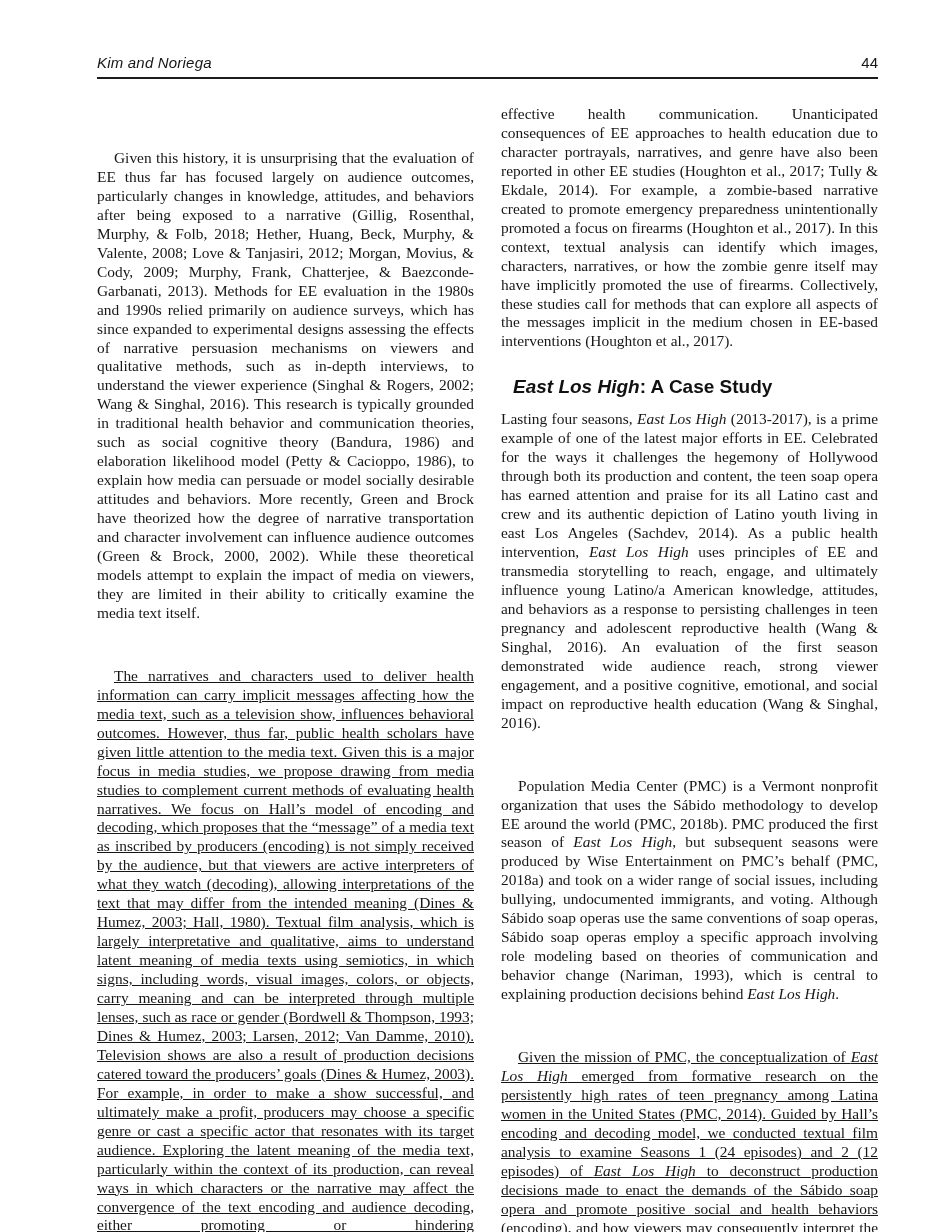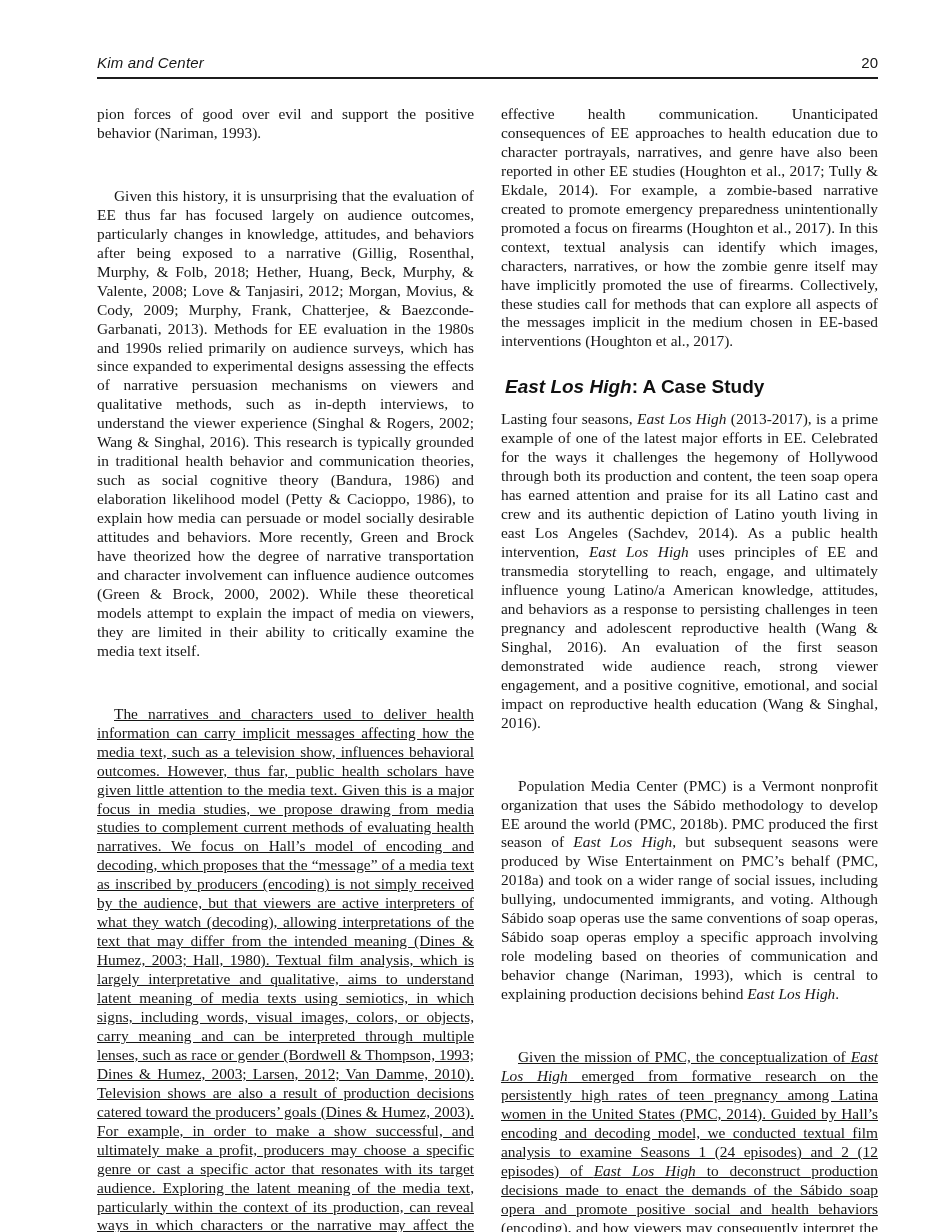--- a/index.html
+++ b/index.html
@@ -65,35 +65,34 @@
     font-weight: bold;
   }
   .seg-bold-italic {
     font-weight: bold;
     font-style: italic;
   }
   h2.section-heading {
     font-family: "Liberation Sans", sans-serif;
     font-size: 19px;
     line-height: 22px;
-    margin: 25px 0 12px 4px;
+    margin: 25px 0 12px 12px;
     color: #111111;
   }
 </style>
 </head>
 <body>
 
 <div class="page">
   <div class="page-header">
-    <span class="running-head">Kim and Center</span>
-    <span class="page-number">20</span>
+    <span class="running-head">Kim and Noriega</span>
+    <span class="page-number">44</span>
   </div>
   <div class="content-columns">
     <div class="column">
-        <p class="para"><span>pion forces of good over evil and support the positive behavior (Nariman, 1993).</span></p>
         <p class="para indent"><span>Given this history, it is unsurprising that the evaluation of EE thus far has focused largely on audience outcomes, particularly changes in knowledge, attitudes, and behaviors after being exposed to a narrative (Gillig, Rosenthal, Murphy, &amp; Folb, 2018; Hether, Huang, Beck, Murphy, &amp; Valente, 2008; Love &amp; Tanjasiri, 2012; Morgan, Movius, &amp; Cody, 2009; Murphy, Frank, Chatterjee, &amp; Baezconde-Garbanati, 2013). Methods for EE evaluation in the 1980s and 1990s relied primarily on audience surveys, which has since expanded to experimental designs assessing the effects of narrative persuasion mechanisms on viewers and qualitative methods, such as in-depth interviews, to understand the viewer experience (Singhal &amp; Rogers, 2002; Wang &amp; Singhal, 2016). This research is typically grounded in traditional health behavior and communication theories, such as social cognitive theory (Bandura, 1986) and elaboration likelihood model (Petty &amp; Cacioppo, 1986), to explain how media can persuade or model socially desirable attitudes and behaviors. More recently, Green and Brock have theorized how the degree of narrative transportation and character involvement can influence audience outcomes (Green &amp; Brock, 2000, 2002). While these theoretical models attempt to explain the impact of media on viewers, they are limited in their ability to critically examine the media text itself.</span></p>
         <p class="para indent cont"><span>The narratives and characters used to deliver health information can carry implicit messages affecting how the media text, such as a television show, influences behavioral outcomes. However, thus far, public health scholars have given little attention to the media text. Given this is a major focus in media studies, we propose drawing from media studies to complement current methods of evaluating health narratives. We focus on Hall’s model of encoding and decoding, which proposes that the “message” of a media text as inscribed by producers (encoding) is not simply received by the audience, but that viewers are active interpreters of what they watch (decoding), allowing interpretations of the text that may differ from the intended meaning (Dines &amp; Humez, 2003; Hall, 1980). Textual film analysis, which is largely interpretative and qualitative, aims to understand latent meaning of media texts using semiotics, in which signs, including words, visual images, colors, or objects, carry meaning and can be interpreted through multiple lenses, such as race or gender (Bordwell &amp; Thompson, 1993; Dines &amp; Humez, 2003; Larsen, 2012; Van Damme, 2010). Television shows are also a result of production decisions catered toward the producers’ goals (Dines &amp; Humez, 2003). For example, in order to make a show successful, and ultimately make a profit, producers may choose a specific genre or cast a specific actor that resonates with its target audience. Exploring the latent meaning of the media text, particularly within the context of its production, can reveal ways in which characters or the narrative may affect the convergence of the text encoding and audience decoding, either promoting or hindering</span></p>
       </div>
     <div class="column">
         <p class="para"><span>effective health communication. Unanticipated consequences of EE approaches to health education due to character portrayals, narratives, and genre have also been reported in other EE studies (Houghton et al., 2017; Tully &amp; Ekdale, 2014). For example, a zombie-based narrative created to promote emergency preparedness unintentionally promoted a focus on firearms (Houghton et al., 2017). In this context, textual analysis can identify which images, characters, narratives, or how the zombie genre itself may have implicitly promoted the use of firearms. Collectively, these studies call for methods that can explore all aspects of the messages implicit in the medium chosen in EE-based interventions (Houghton et al., 2017).</span></p>
         <h2 class="section-heading"><span class="seg-bold-italic">East Los High</span><span class="seg-bold">: A Case Study</span></h2>
         <p class="para"><span>Lasting four seasons, </span><span class="seg-italic">East Los High</span><span> (2013-2017), is a prime example of one of the latest major efforts in EE. Celebrated for the ways it challenges the hegemony of Hollywood through both its production and content, the teen soap opera has earned attention and praise for its all Latino cast and crew and its authentic depiction of Latino youth living in east Los Angeles (Sachdev, 2014). As a public health intervention, </span><span class="seg-italic">East Los High</span><span> uses principles of EE and transmedia storytelling to reach, engage, and ultimately influence young Latino/a American knowledge, attitudes, and behaviors as a response to persisting challenges in teen pregnancy and adolescent reproductive health (Wang &amp; Singhal, 2016). An evaluation of the first season demonstrated wide audience reach, strong viewer engagement, and a positive cognitive, emotional, and social impact on reproductive health education (Wang &amp; Singhal, 2016).</span></p>
         <p class="para indent"><span>Population Media Center (PMC) is a Vermont nonprofit organization that uses the Sábido methodology to develop EE around the world (PMC, 2018b). PMC produced the first season of </span><span class="seg-italic">East Los High</span><span>, but subsequent seasons were produced by Wise Entertainment on PMC’s behalf (PMC, 2018a) and took on a wider range of social issues, including bullying, undocumented immigrants, and voting. Although Sábido soap operas use the same conventions of soap operas, Sábido soap operas employ a specific approach involving role modeling based on theories of communication and behavior change (Nariman, 1993), which is central to explaining production decisions behind </span><span class="seg-italic">East Los High</span><span>.</span></p>
         <p class="para indent cont"><span>Given the mission of PMC, the conceptualization of </span><span class="seg-italic">East Los High</span><span> emerged from formative research on the persistently high rates of teen pregnancy among Latina women in the United States (PMC, 2014). Guided by Hall’s encoding and decoding model, we conducted textual film analysis to examine Seasons 1 (24 episodes) and 2 (12 episodes) of </span><span class="seg-italic">East Los High</span><span> to deconstruct production decisions made to enact the demands of the Sábido soap opera and promote positive social and health behaviors (encoding), and how viewers may consequently interpret the text (decoding). In media studies, textual film analysis with one coder is acceptable,</span></p>
       </div>

